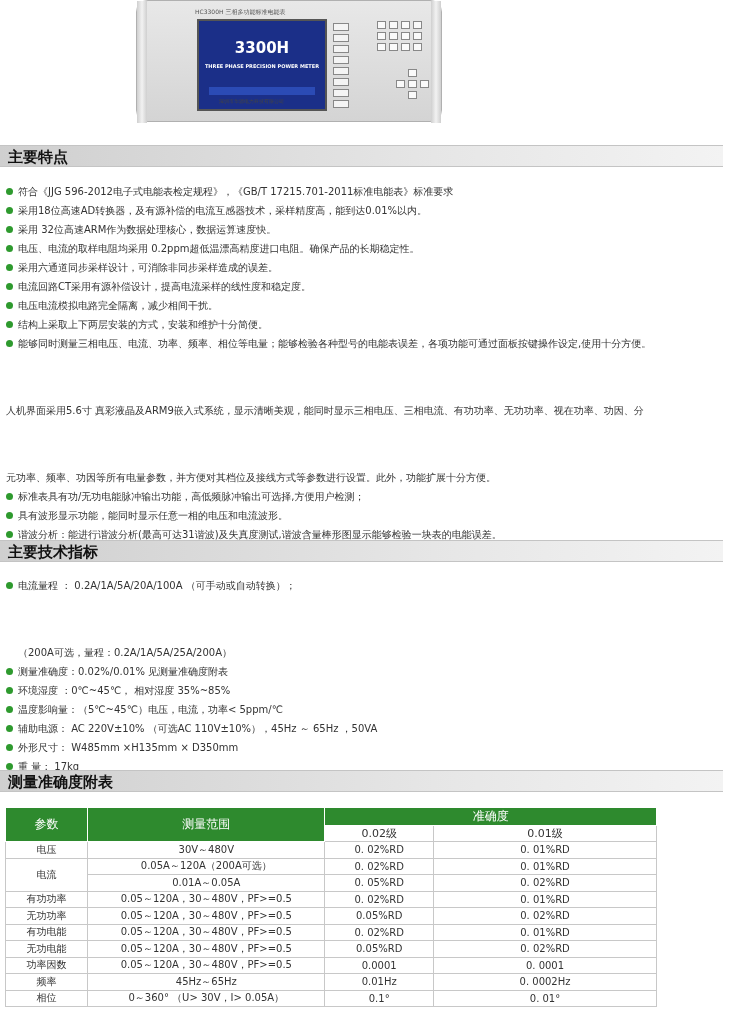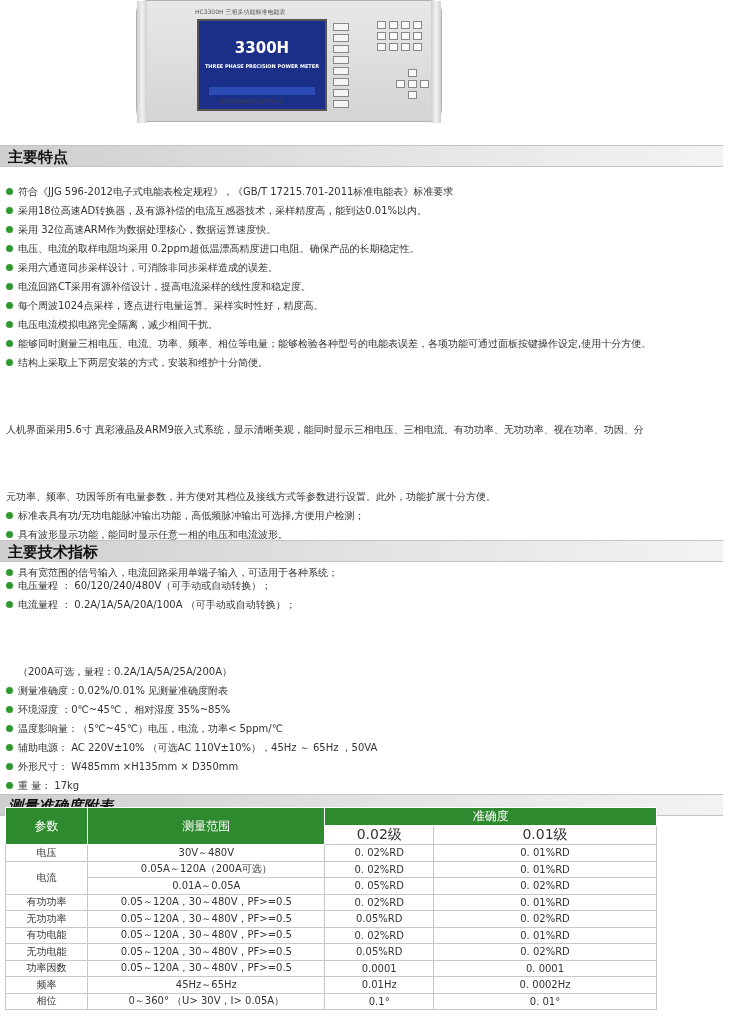--- a/index.html
+++ b/index.html
@@ -24,21 +24,21 @@
   .section-bar span { position: absolute; left: 8px; top: 2px; font-size: 15px; font-weight: bold; color: #111; }
 
   .bullets { position: absolute; left: 6px; width: 720px; }
   .bullet { position: relative; padding-left: 12px; font-size: 10px; line-height: 19px; color: #333; white-space: nowrap; }
   .bullet .dot { position: absolute; left: 0; top: 6px; width: 7px; height: 7px; border-radius: 50%; background: #2e9a2e; }
   .bullet.cont { padding-left: 0; margin-top: 48px; }
 
   table.acc { position: absolute; left: 5px; top: 807px; width: 652px; border-collapse: collapse; font-size: 10px; }
   table.acc td, table.acc th { border: 1px solid #c8c8c8; text-align: center; height: 16.5px; padding: 0 2px; color: #333; font-weight: normal; white-space: nowrap; }
   table.acc thead th { background: #2e8a2e; color: #fff; font-size: 12px; border-color: #fff; }
-  table.acc thead tr.sub th { background: #fff; color: #333; font-size: 14px; border-color: #c8c8c8; }
+  table.acc thead tr.sub th { background: #fff; color: #333; font-size: 11px; border-color: #c8c8c8; }
 </style>
 </head>
 <body>
 
 <div class="device">
   <div class="ear l"></div>
   <div class="ear r"></div>
   <div class="model-label">HC3300H 三相多功能标准电能表</div>
   <div class="screen">
     <div class="big">3300H</div>
@@ -83,49 +83,47 @@
   <span>主要特点</span>
 </div>
 
 <div class="bullets" style="top:182px;">
   <div class="bullet"><span class="dot"></span><span>符合《JJG 596-2012电子式电能表检定规程》，《GB/T 17215.701-2011标准电能表》标准要求</span></div>
   <div class="bullet"><span class="dot"></span><span>采用18位高速AD转换器，及有源补偿的电流互感器技术，采样精度高，能到达0.01%以内。</span></div>
   <div class="bullet"><span class="dot"></span><span>采用 32位高速ARM作为数据处理核心，数据运算速度快。</span></div>
   <div class="bullet"><span class="dot"></span><span>电压、电流的取样电阻均采用 0.2ppm超低温漂高精度进口电阻。确保产品的长期稳定性。</span></div>
   <div class="bullet"><span class="dot"></span><span>采用六通道同步采样设计，可消除非同步采样造成的误差。</span></div>
   <div class="bullet"><span class="dot"></span><span>电流回路CT采用有源补偿设计，提高电流采样的线性度和稳定度。</span></div>
-  <div class="bullet"><span class="dot"></span><span>每个周波1024点采样，逐点进行电量运算。采样实时性好，精度高。</span></div>
   <div class="bullet"><span class="dot"></span><span>电压电流模拟电路完全隔离，减少相间干扰。</span></div>
+  <div class="bullet"><span class="dot"></span><span>结构上采取上下两层安装的方式，安装和维护十分简便。</span></div>
   <div class="bullet"><span class="dot"></span><span>能够同时测量三相电压、电流、功率、频率、相位等电量；能够检验各种型号的电能表误差，各项功能可通过面板按键操作设定,使用十分方便。</span></div>
-  <div class="bullet"><span class="dot"></span><span>结构上采取上下两层安装的方式，安装和维护十分简便。</span></div>
   <div class="bullet cont"><span>人机界面采用5.6寸 真彩液晶及ARM9嵌入式系统，显示清晰美观，能同时显示三相电压、三相电流、有功功率、无功功率、视在功率、功因、分</span></div>
   <div class="bullet cont"><span>元功率、频率、功因等所有电量参数，并方便对其档位及接线方式等参数进行设置。此外，功能扩展十分方便。</span></div>
   <div class="bullet"><span class="dot"></span><span>标准表具有功/无功电能脉冲输出功能，高低频脉冲输出可选择,方便用户检测；</span></div>
   <div class="bullet"><span class="dot"></span><span>具有波形显示功能，能同时显示任意一相的电压和电流波形。</span></div>
   <div class="bullet"><span class="dot"></span><span>谐波分析：能进行谐波分析(最高可达31谐波)及失真度测试,谐波含量棒形图显示能够检验一块表的电能误差。</span></div>
   <div class="bullet"><span class="dot"></span><span>具有宽范围的信号输入，电流回路采用单端子输入，可适用于各种系统；</span></div>
 </div>
 
 <div class="section-bar" style="top:540px;">
   <span>主要技术指标</span>
 </div>
 
 <div class="bullets" style="top:576px;">
-  <div class="bullet"><span class="dot"></span><span>电压量程 ： 60/120/240/480V（可手动或自动转换）；</span></div>
   <div class="bullet"><span class="dot"></span><span>电流量程 ：  0.2A/1A/5A/20A/100A  （可手动或自动转换）；</span></div>
   <div class="bullet cont" style="padding-left:12px;"><span>（200A可选，量程：0.2A/1A/5A/25A/200A）</span></div>
   <div class="bullet"><span class="dot"></span><span>测量准确度：0.02%/0.01% 见测量准确度附表</span></div>
   <div class="bullet"><span class="dot"></span><span>环境湿度 ：0℃~45℃，  相对湿度  35%~85%</span></div>
   <div class="bullet"><span class="dot"></span><span>温度影响量：（5℃~45℃）电压，电流，功率&lt; 5ppm/℃</span></div>
   <div class="bullet"><span class="dot"></span><span>辅助电源：  AC 220V±10%  （可选AC 110V±10%），45Hz ～ 65Hz  ，50VA</span></div>
   <div class="bullet"><span class="dot"></span><span>外形尺寸：  W485mm ×H135mm × D350mm</span></div>
   <div class="bullet"><span class="dot"></span><span>重     量：   17kg</span></div>
 </div>
 
-<div class="section-bar" style="top:794px;font-style:italic;">
+<div class="section-bar" style="top:770px;">
   <span>测量准确度附表</span>
 </div>
 
 <table class="acc">
   <colgroup>
     <col style="width:90px">
       <col style="width:250px">
       <col style="width:120px">
       <col style="width:258px">
   </colgroup>

